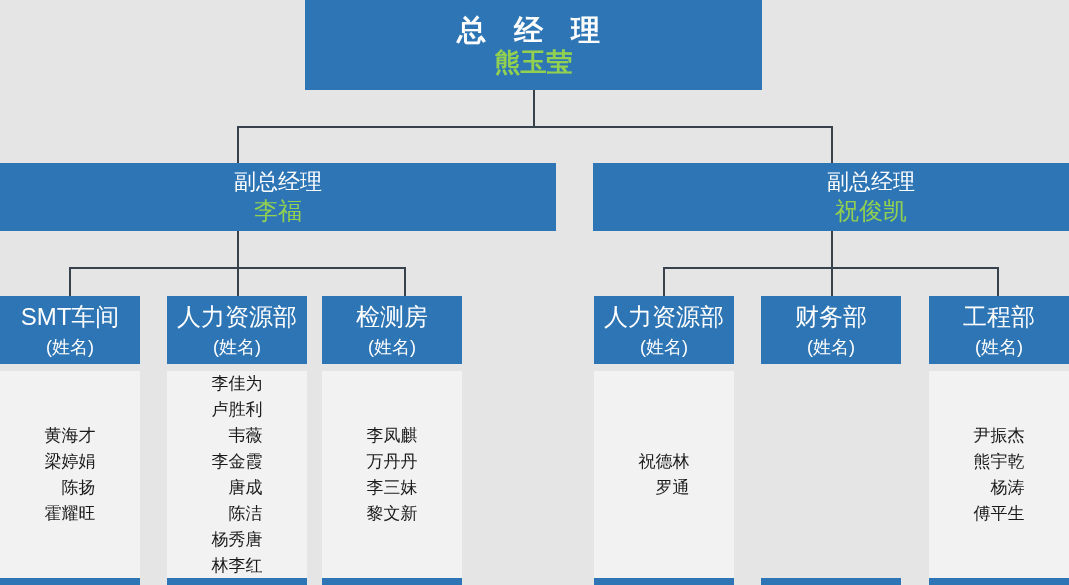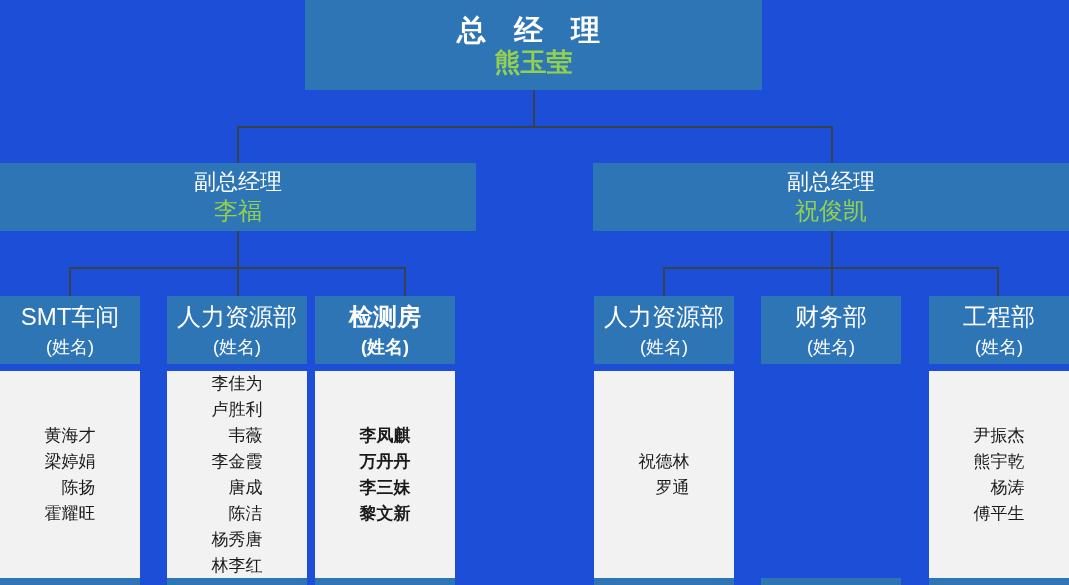--- a/index.html
+++ b/index.html
@@ -1,27 +1,27 @@
 <!DOCTYPE html>
 <html><head>
 <meta charset="utf-8">
 <style>
   html,body{margin:0;padding:0;background:#fff;}
   #canvas{
-    position:relative;width:1069px;height:585px;background:#1d4ed8;overflow:hidden;
+    position:relative;width:1069px;height:585px;background:#e5e5e5;overflow:hidden;
     font-family:"Liberation Sans","DejaVu Sans",sans-serif;
   }
   .box{position:absolute;background:#2E75B6;color:#fff;display:flex;flex-direction:column;
        align-items:center;justify-content:center;text-align:center;}
   
   .root-box{left:305px;top:0;width:457px;height:90px;}
   .root-title{font-size:29px;font-weight:bold;letter-spacing:10px;line-height:1.25;}
   .root-name{font-size:26px;font-weight:bold;color:#92D050;line-height:1.15;}
   
-  .deputy-box{top:163px;width:476px;height:68px;}
+  .deputy-box{top:163px;width:556px;height:68px;}
   .deputy-left{left:0;}
   .deputy-right{left:593px;}
   .deputy-title{font-size:22px;line-height:1.3;}
   .deputy-name{font-size:24px;color:#92D050;line-height:1.2;}
   
   .line{position:absolute;background:#37424C;}
   .vline{width:2px;}
   .hline{height:2px;}
   
   .dept-col{position:absolute;width:140px;top:296px;height:289px;}
@@ -91,21 +91,21 @@
 卢胜利
 韦薇
 李金霞
 唐成
 陈洁
 杨秀唐
 林李红</div>
     <div class="dept-foot"></div>
   </div>
 
-  <div class="dept-col" style="left:315px;font-weight:bold;">
+  <div class="dept-col" style="left:322px;">
     <div class="dept-head">
       <div class="dept-label">检测房</div>
       <div class="dept-sublabel">(姓名)</div>
     </div>
     <div class="dept-body">李凤麒
 万丹丹
 李三妹
 黎文新</div>
     <div class="dept-foot"></div>
   </div>

